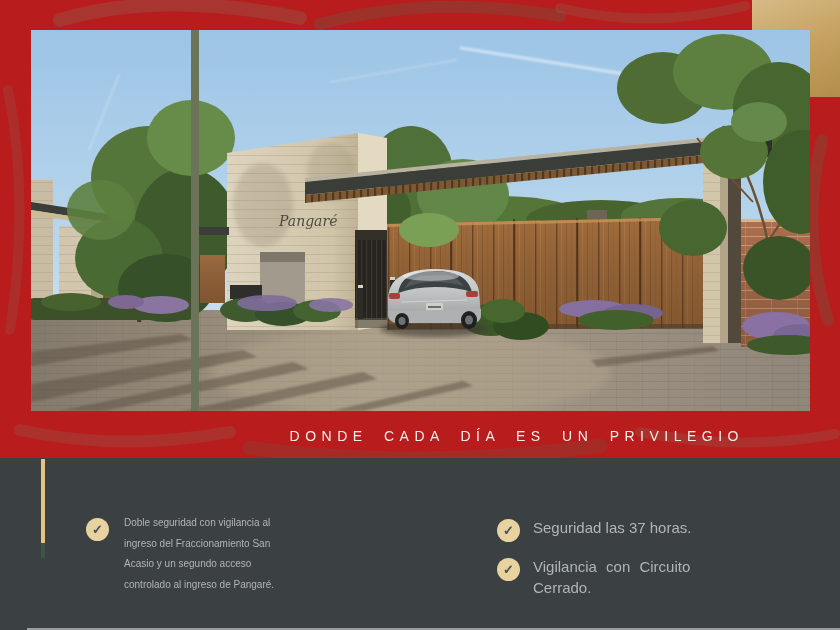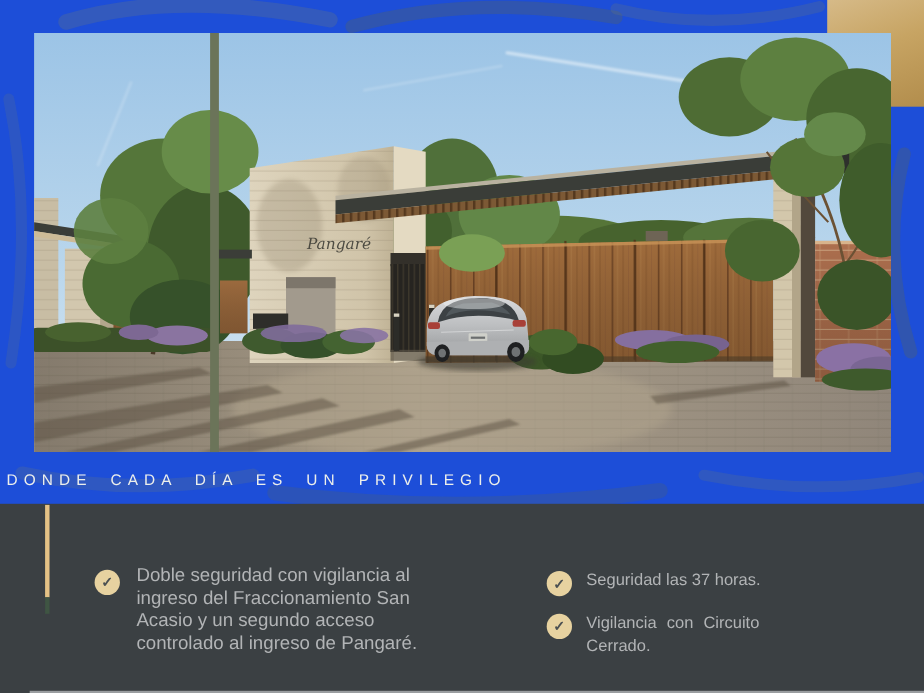--- a/index.html
+++ b/index.html
@@ -1,48 +1,48 @@
 <!DOCTYPE html>
 <html><head>
 <meta charset="utf-8">
 <style>
   html,body{margin:0;padding:0;}
   .page{
     position:relative;width:840px;height:630px;overflow:hidden;
-    background:#1d4ed8;font-family:"Liberation Sans",sans-serif;
+    background:#b91c1c;font-family:"Liberation Sans",sans-serif;
   }
   .leaf-decor{position:absolute;left:0;top:0;width:840px;height:630px;pointer-events:none;}
   .gold-corner{
     position:absolute;left:752px;top:0;width:88px;height:97px;
     background:linear-gradient(160deg,#d6ba88 0%,#c7a463 45%,#b28d4c 100%);
   }
   .photo{position:absolute;left:31px;top:30px;width:779px;height:381px;}
   .photo svg{display:block;}
   .photo-gap{position:absolute;left:160px;top:0;width:8px;height:381px;background:#6b7459;}
   .tagline{
-    position:absolute;left:0;top:428px;width:744px;text-align:left;
+    position:absolute;left:0;top:428px;width:744px;text-align:right;
     color:#edefeb;font-size:14px;letter-spacing:5.5px;word-spacing:7px;
     text-indent:6px;font-weight:400;
   }
   .panel{position:absolute;left:0;top:458px;width:840px;height:172px;background:#3b4043;}
   .accent-line{position:absolute;left:41px;top:1px;width:4px;}
   .accent-gold{width:4px;height:84px;background:#e5c286;}
   .accent-green{width:4px;height:15px;background:#3f5543;}
   .feature{position:absolute;display:flex;align-items:flex-start;}
   .feature .check-circle{
     flex:0 0 auto;width:23px;height:23px;border-radius:50%;
     background:#e7d2a0;color:#4b5052;font-size:13px;font-weight:bold;
     display:flex;align-items:center;justify-content:center;
   }
   .feature .ftext{
     margin:0;color:#b2b4b6;white-space:pre-line;
   }
   .feature-l1{left:86px;top:55px;}
   .feature-l1 .check-circle{margin-top:5px;margin-right:15px;}
-  .feature-l1 .ftext{font-size:17px;line-height:20.5px;width:340px;}
+  .feature-l1 .ftext{font-size:10px;line-height:20.5px;width:340px;}
   .feature-r1{left:497px;top:59px;}
   .feature-r2{left:497px;top:98px;}
   .feature-r1 .check-circle,.feature-r2 .check-circle{margin-top:2px;margin-right:13px;}
   .feature-r1 .ftext,.feature-r2 .ftext{font-size:15px;line-height:21px;width:230px;}
   .feature-r2 .ftext{word-spacing:5px;}
   .bottom-strip{position:absolute;left:27px;bottom:0;width:813px;height:2px;background:#9a9da0;}
 </style>
 </head>
 <body>
 

